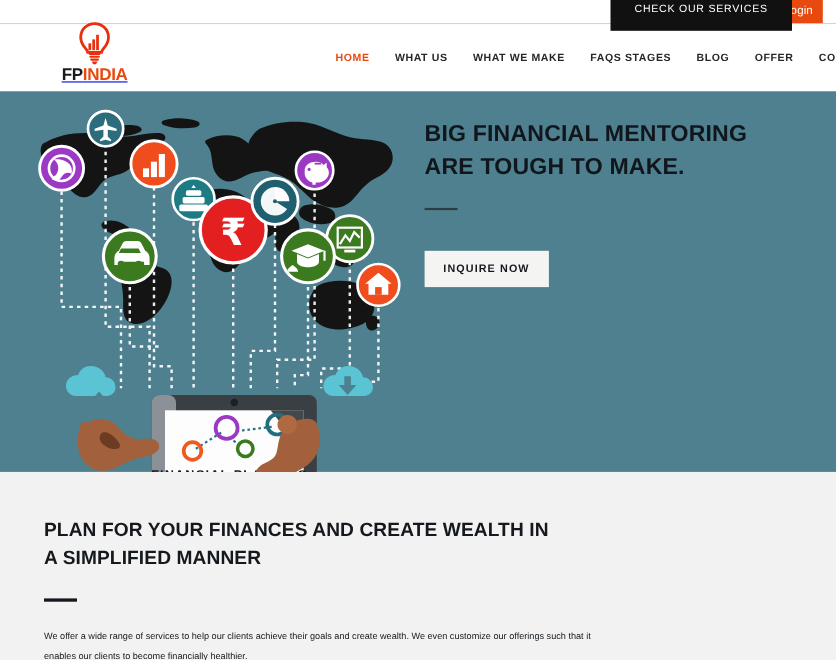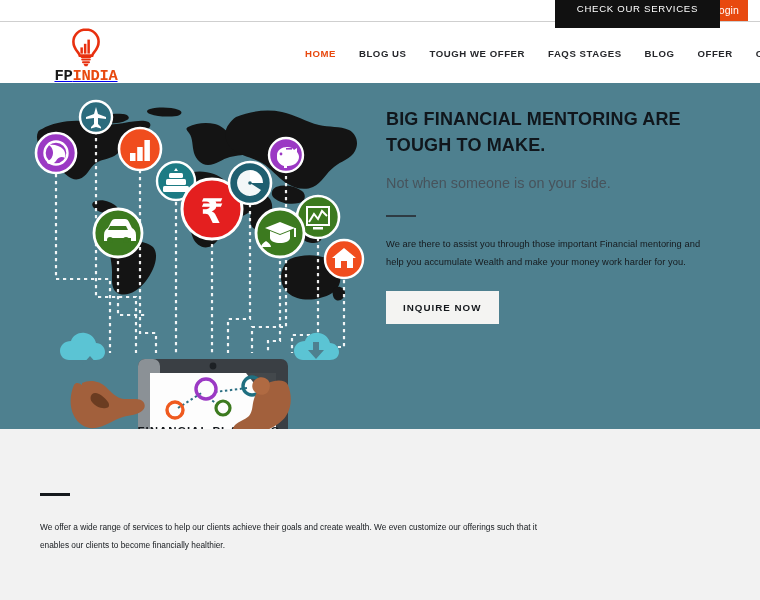--- a/index.html
+++ b/index.html
@@ -26,21 +26,21 @@
 
   
   .header{
     height:61px; background:#fff;
     display:flex; align-items:center;
     position:relative;
   }
   .logo{
     position:absolute; left:46px; top:-4px;
     width:80px; height:66px;
-    display:flex; flex-direction:column; align-items:center; justify-content:flex-end;font-family:Liberation Mono, monospace;
+    display:flex; flex-direction:column; align-items:center; 
   }
   .logo-bulb{ width:46px; height:46px; position:relative; }
   .logo-word{
     font-size:15.5px; font-weight:bold; letter-spacing:-.3px;
     line-height:1; margin-top:-3px; white-space:nowrap;
   }
   .logo-fp{ color:#1a1a1a; }
   .logo-india{ color:#e8490f; }
 
   .nav{
@@ -58,21 +58,21 @@
     height:346px; background:#4e808f;
     position:relative; overflow:hidden;
   }
   .hero-art{
     position:absolute; left:0; top:0; width:380px; height:346px;
   }
   .hero-copy{
     position:absolute; left:386px; top:24px; width:330px;
   }
   .hero-h1{
-    font-size:18px; font-weight:bold; line-height:1.44;
+    font-size:21px; font-weight:bold; line-height:1.44;
     color:#10161c; letter-spacing:.15px;
   }
   .hero-sub{
     font-size:14.4px; color:#47535c; margin-top:15px; line-height:1.3;
     font-weight:400;
   }
   .hero-rule{
     width:30px; height:2px; background:#2e3b43; margin:22px 0 18px;
   }
   .hero-body{
@@ -131,22 +131,22 @@
         <path d="M20.4 37.8h5.2l-1.3 2.5h-2.6z" fill="#e8300f"></path>
       </svg>
     </span>
     <span class="logo-word">
       <span class="logo-fp">FP</span><span class="logo-india">INDIA</span>
     </span>
   </a>
 
   <nav class="nav">
     <a href="#" class="active">HOME</a>
-    <a href="#">BLOG US</a>
-    <a href="#">TOUGH WE OFFER</a>
+    <a href="#">WHAT US</a>
+    <a href="#">WHAT WE MAKE</a>
     <a href="#">FAQS STAGES</a>
     <a href="#">BLOG</a>
     <a href="#">OFFER</a>
     <a href="#">CONTACT</a>
   </nav>
 </div>
 
 <div class="hero">
 
   <div class="hero-art">
@@ -318,24 +318,23 @@
         <path d="M268 300c-7 3-12 9-14 16-2 6-1 12-5 17-4 4-10 5-14 9-4 4-3 11 2 13 7 3 15-1 22-4 10-5 21-9 27-18 6-9 6-21 2-31-3-6-13-5-20-2z" fill="#a2603c"></path>
         <path d="M256 296c4-3 9-2 12 1 3 4 2 10-1 13-4 3-10 2-13-2-3-4-2-9 2-12z" fill="#b06a42"></path>
         <path d="M296 362c-6-5-14-7-22-6-7 1-13 6-14 12l-3 14h46l3-12c1-4-4-6-10-8z" fill="#15191d"></path>
         <path d="M289 358c-6-3-14-4-21-2l-2 5c8-2 16-1 23 2z" fill="#e9eef2"></path>
       </g>
     </svg>
   </div>
 
   <div class="hero-copy">
     <h1 class="hero-h1">BIG FINANCIAL MENTORING ARE TOUGH TO MAKE.</h1>
-    <p class="hero-sub">Not when someone is on your side.</p>
     <div class="hero-rule"></div>
-    <p class="hero-body">We are there to assist you through those important Financial mentoring and help you accumulate Wealth and make your money work harder for you.</p>
     <button class="hero-btn">INQUIRE NOW</button>
   </div>
 </div>
 
 <div class="lower">
+  <h2 class="lower-h2">PLAN FOR YOUR FINANCES AND CREATE WEALTH IN A SIMPLIFIED MANNER</h2>
   <div class="lower-rule"></div>
   <p class="lower-body">We offer a wide range of services to help our clients achieve their goals and create wealth. We even customize our offerings such that it enables our clients to become financially healthier.</p>
   <button class="services-btn">CHECK OUR SERVICES</button>
 </div>
 
 </body></html>

